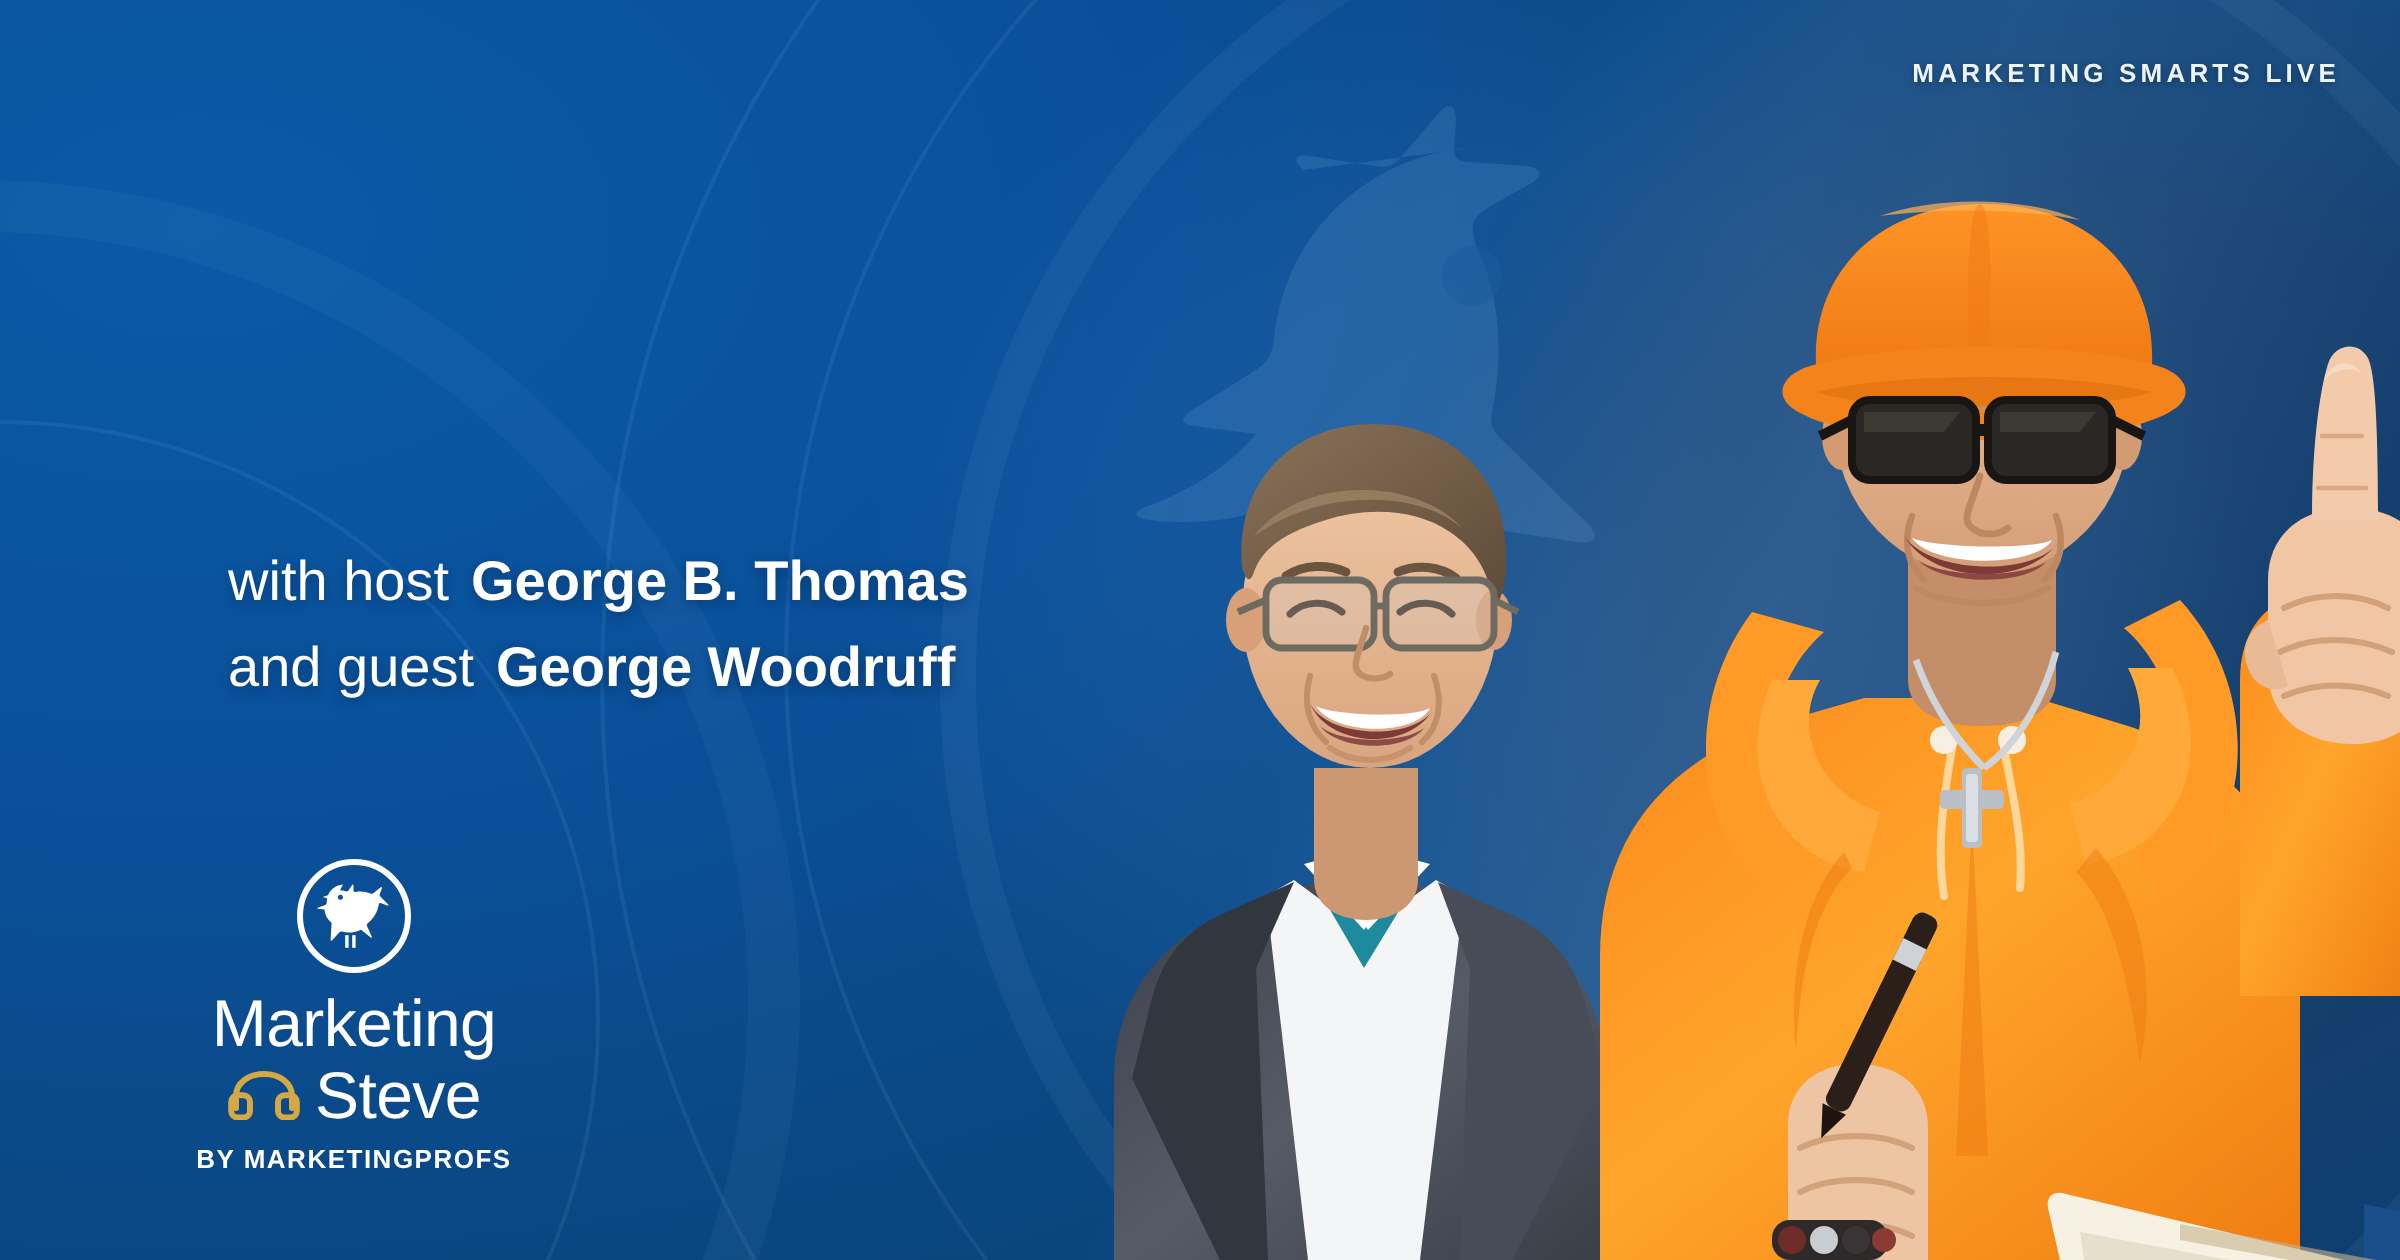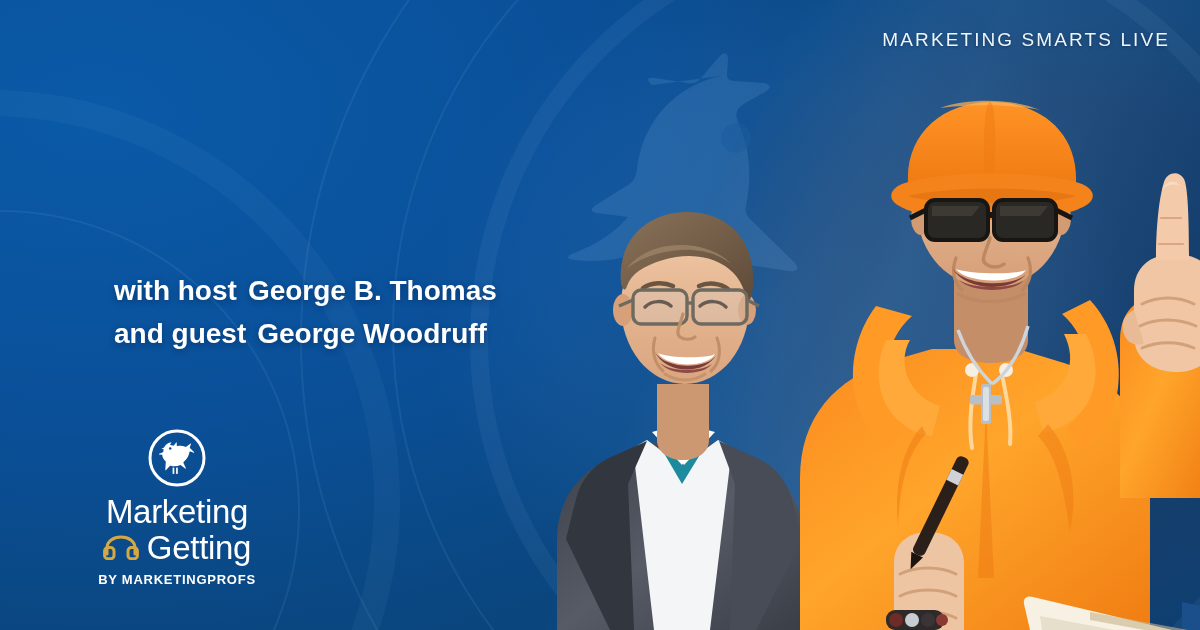--- a/index.html
+++ b/index.html
@@ -66,23 +66,23 @@
     top:38px; left:468px;
     width:420px; height:400px;
     opacity:.30;
   }
 
   
   .kicker {
     position:absolute;
     top:29px; right:30px;
     color:#eef4fb;
-    font-size:19px;
+    font-size:13px;
     letter-spacing:2.1px;
-    font-weight:400;
+    font-weight:700;
     text-shadow:0 1px 3px rgba(4,28,56,.45);
     white-space:nowrap;
   }
 
   .title {
     position:absolute;
     top:43px; left:114px;
     width:820px;
     color:#ffffff;
     font-size:37px;
@@ -95,21 +95,21 @@
 
   .credits {
     position:absolute;
     top:270px; left:114px;
     color:#ffffff;
     font-size:28px;
     line-height:1.52;
     text-shadow:0 2px 6px rgba(4,26,54,.40);
   }
   .credits .crow { display:block; white-space:nowrap; }
-  .credits .lead { font-weight:700; }
+  .credits .lead { font-weight:400; }
   .credits .who  { font-weight:bold; margin-left:11px; }
 
   
   .logo {
     position:absolute;
     left:89px; top:428px;
     width:176px;
     text-align:center;
   }
   .logo-mark { width:60px; height:60px; margin:0 auto 6px; display:block; }
@@ -191,21 +191,21 @@
     </div>
     <div class="logo-word1">Marketing</div>
     <div class="logo-row2">
       <div class="logo-head">
         <svg viewBox="0 0 36 26" xmlns="http://www.w3.org/2000/svg">
           <path d="M4 20V14C4 7.4 10.3 3 18 3s14 4.4 14 11v6" fill="none" stroke="#D4A843" stroke-width="3" stroke-linecap="round"></path>
           <rect x="1.6" y="13.6" width="9.4" height="11.2" rx="3.4" fill="none" stroke="#D4A843" stroke-width="3"></rect>
           <rect x="25" y="13.6" width="9.4" height="11.2" rx="3.4" fill="none" stroke="#D4A843" stroke-width="3"></rect>
         </svg>
       </div>
-      <div class="logo-word2">Getting</div>
+      <div class="logo-word2">Steve</div>
     </div>
     <div class="logo-by">BY MARKETINGPROFS</div>
   </div>
 
   <div class="person" id="steve">
     <svg viewBox="0 0 370 470" xmlns="http://www.w3.org/2000/svg">
       <defs>
         <linearGradient id="suitG" x1="0" y1="0" x2="1" y2="1">
           <stop offset="0" stop-color="#3c4049"></stop>
             <stop offset=".5" stop-color="#565b66"></stop>

